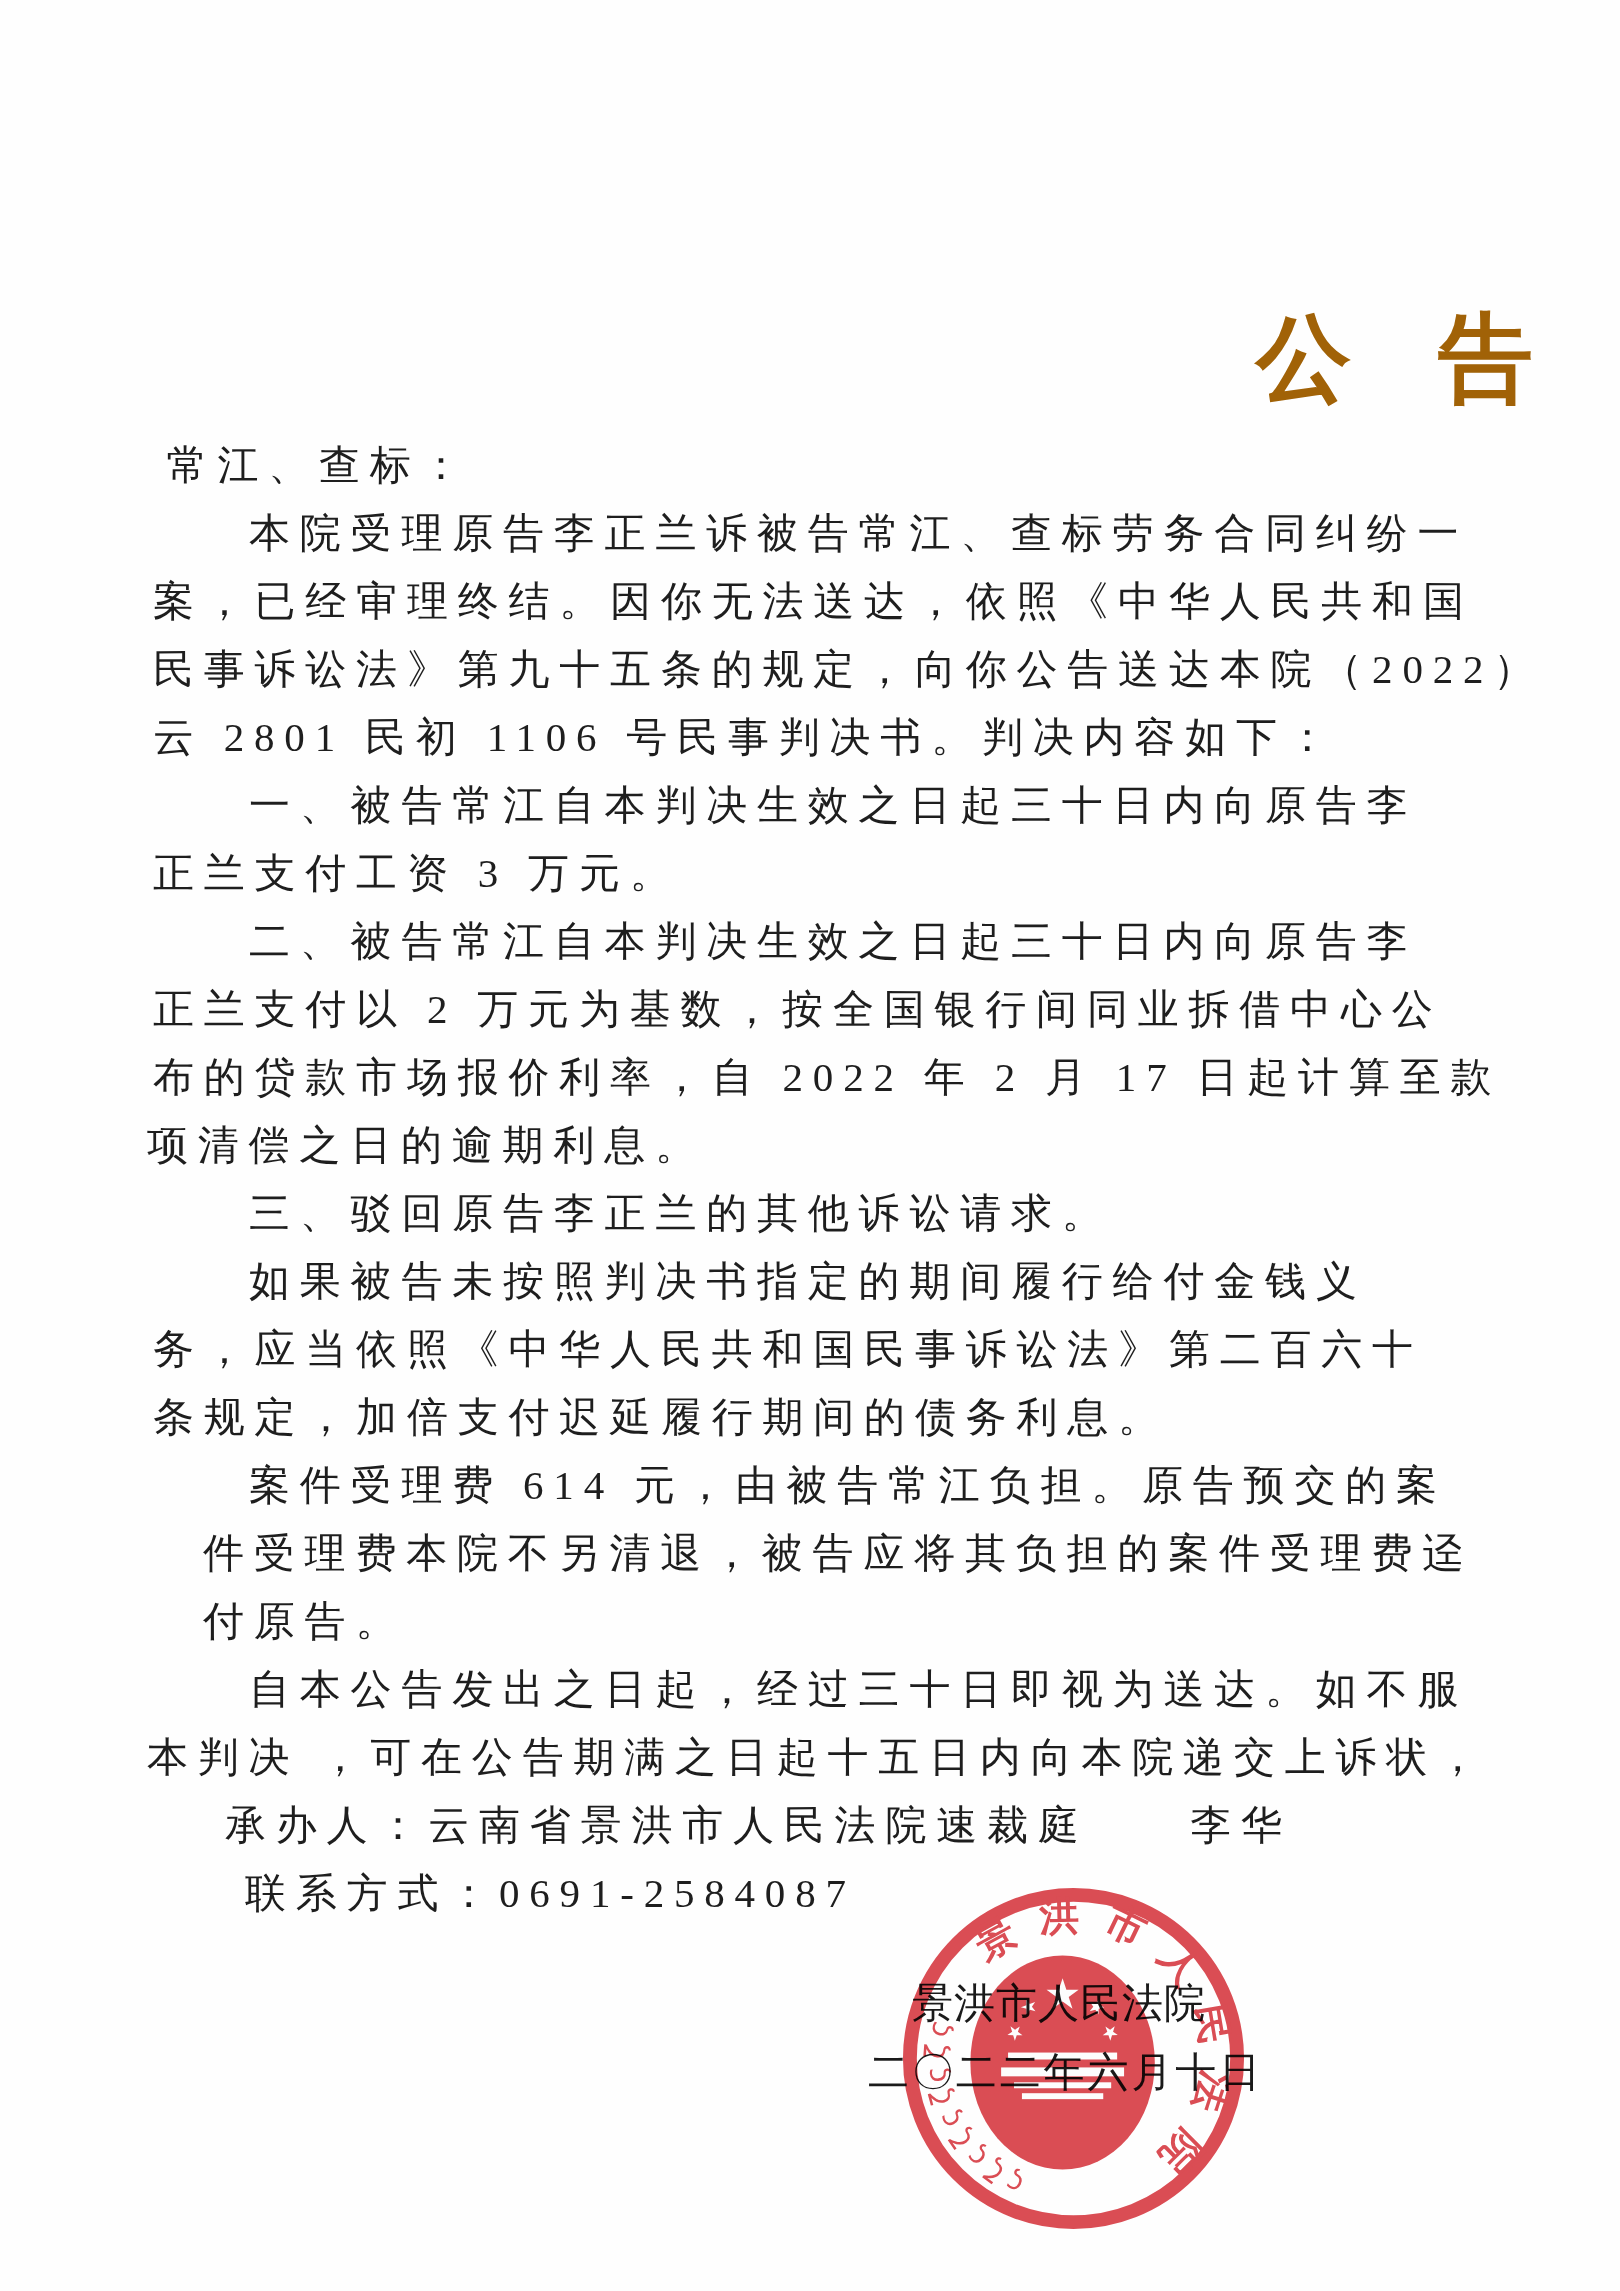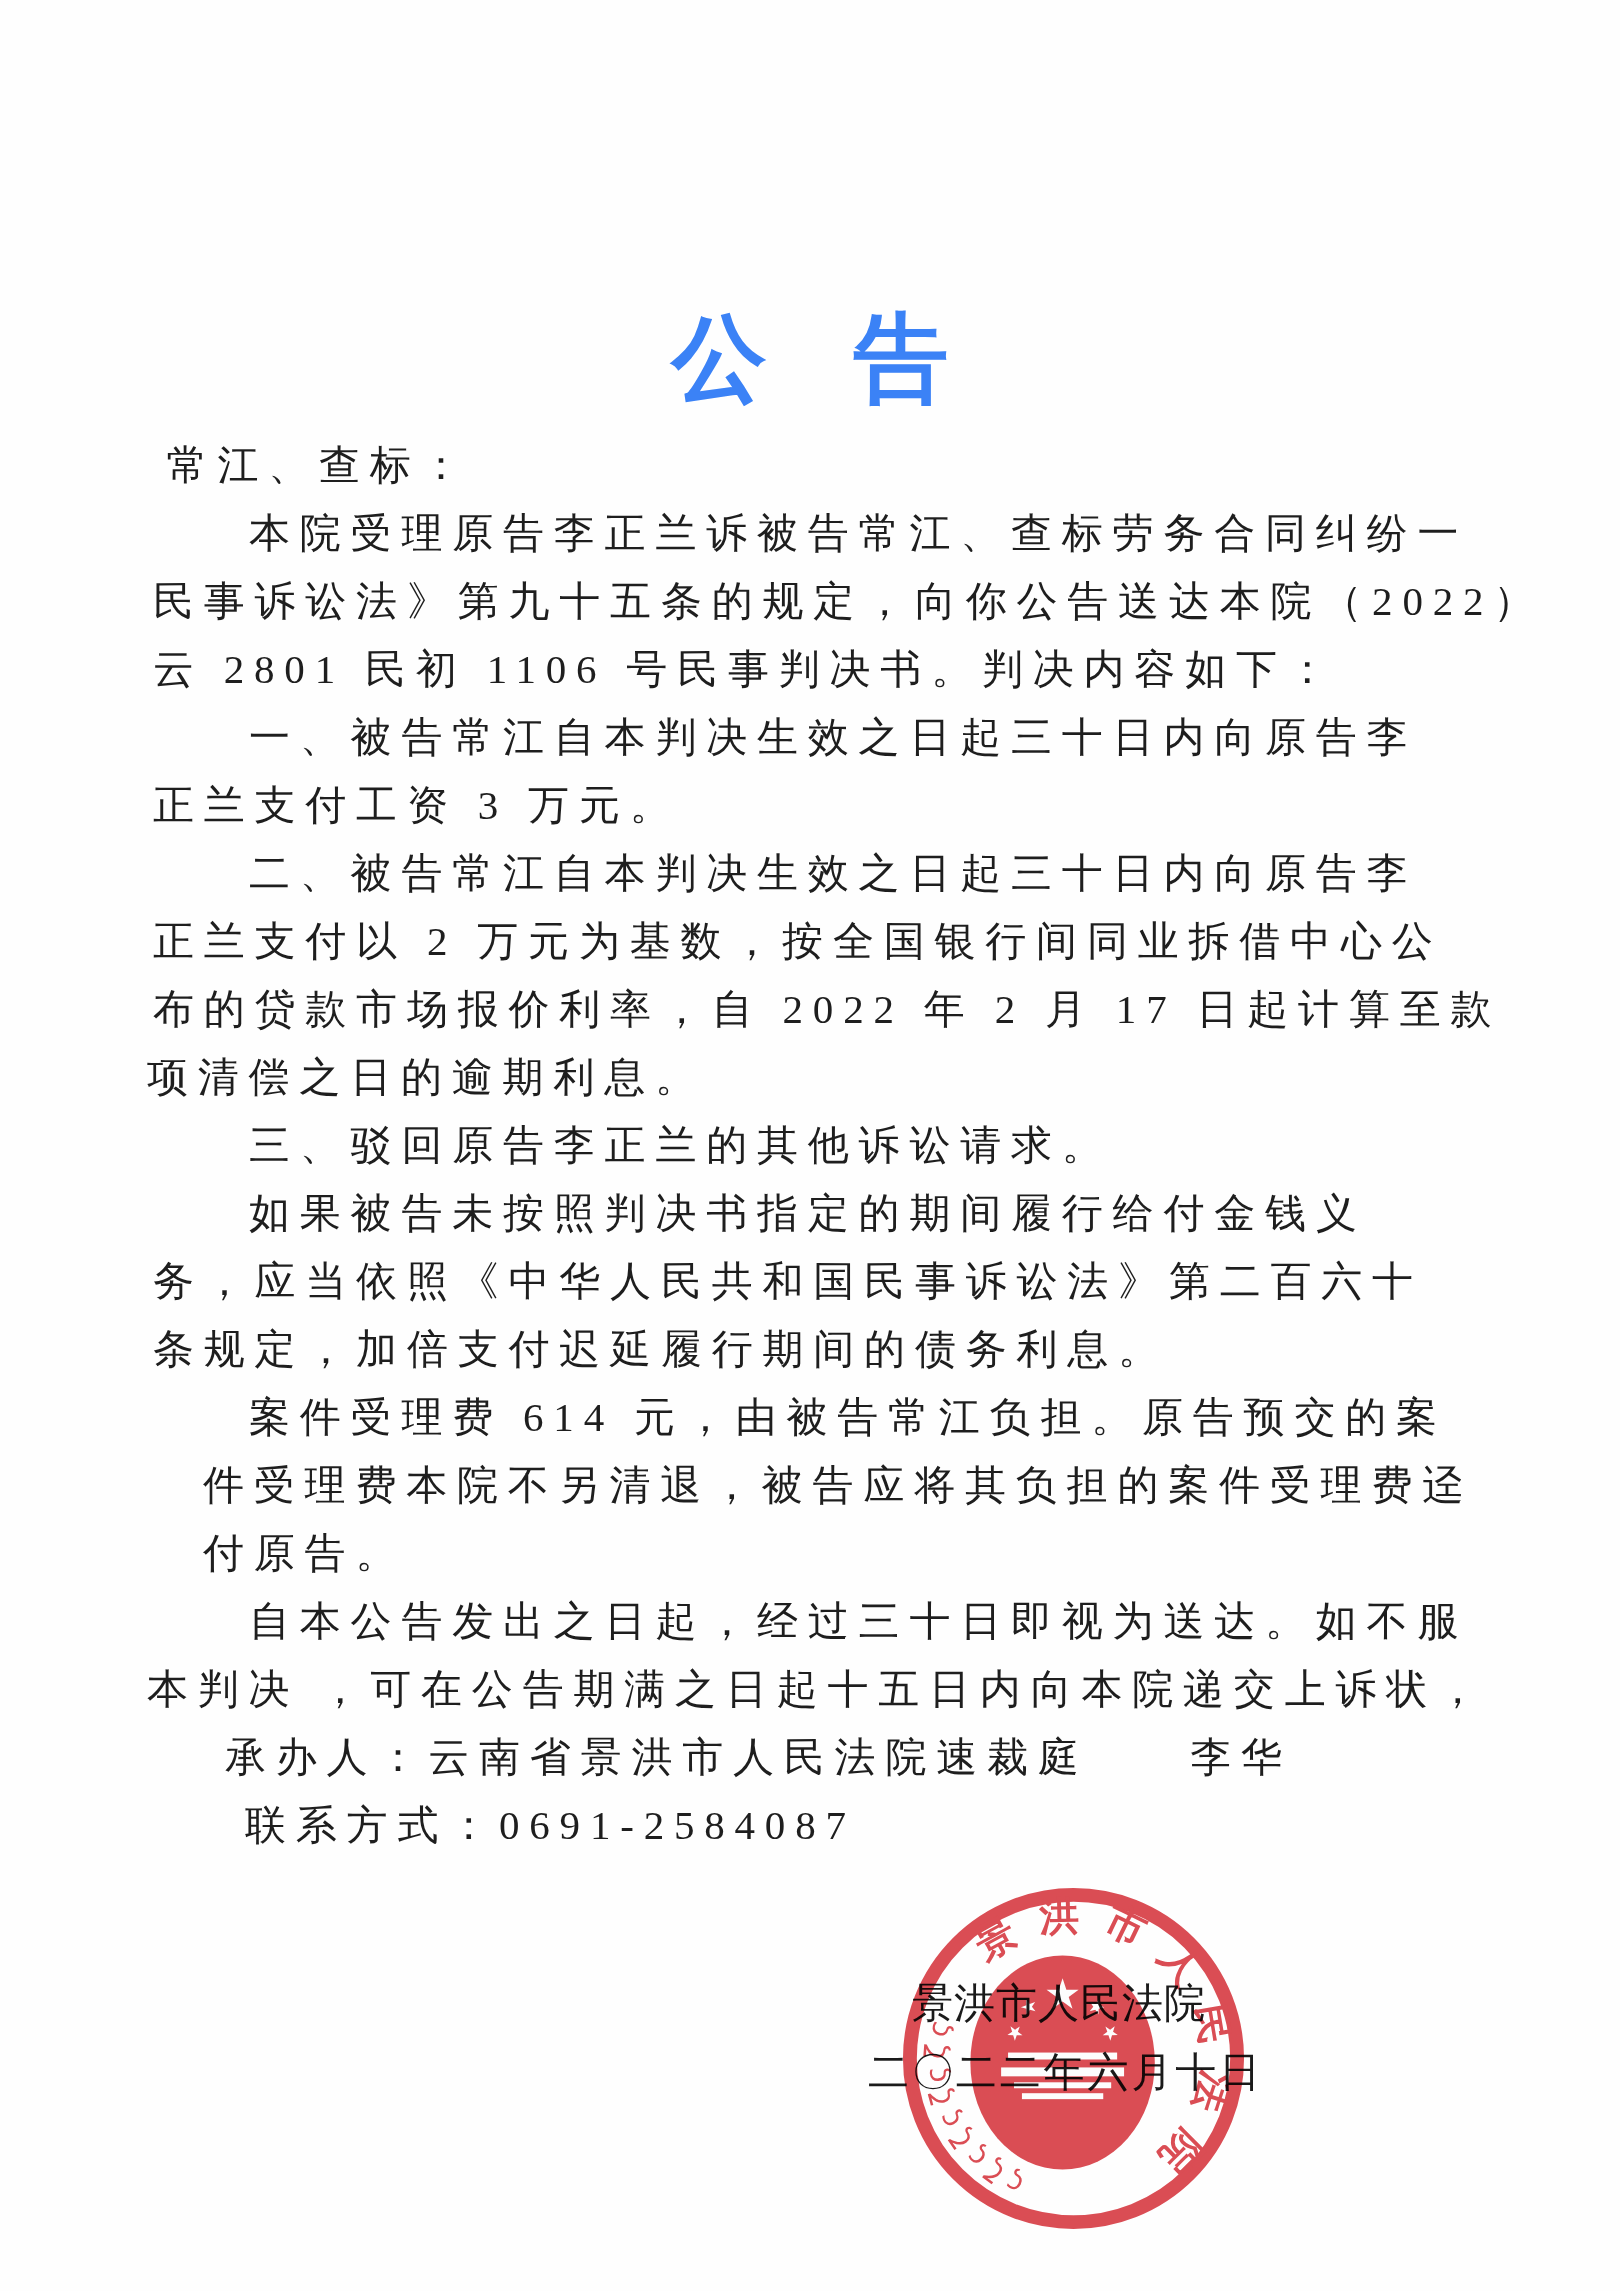--- a/index.html
+++ b/index.html
@@ -14,22 +14,22 @@
   }
   .doc-title{
     position:absolute;top:208px;left:0;width:100%;
     text-align:center;
     font-size:63px;font-weight:bold;color:#151515;
     letter-spacing:56px;padding-left:56px;box-sizing:border-box;
     white-space:nowrap;
   }
   .doc-subtitle{
     position:absolute;top:296px;left:0;width:100%;
-    text-align:center;
-    font-size:95px;font-weight:bold;color:#3b82f6;
+    text-align:right;
+    font-size:95px;font-weight:bold;color:#a16207;
     letter-spacing:87px;padding-left:87px;box-sizing:border-box;
     white-space:nowrap;
   }
   .body-text{
     position:absolute;left:147px;top:431px;width:1372px;
   }
   .line{
     height:68px;line-height:68px;
     font-size:41px;letter-spacing:9.8px;
     color:#1e1e1e;white-space:nowrap;
@@ -48,20 +48,21 @@
 </head>
 <body>
 
 <div class="page">
 
   <div class="doc-subtitle">公告</div>
 
   <div class="body-text">
       <div class="line" style="padding-left: 19.6px;">常江、查标：</div>
       <div class="line" style="padding-left: 102px;">本院受理原告李正兰诉被告常江、查标劳务合同纠纷一</div>
+      <div class="line" style="padding-left: 5.9px;">案，已经审理终结。因你无法送达，依照《中华人民共和国</div>
       <div class="line" style="padding-left: 5.9px;">民事诉讼法》第九十五条的规定，向你公告送达本院（2022）</div>
       <div class="line" style="padding-left: 5.9px;">云 2801 民初 1106 号民事判决书。判决内容如下：</div>
       <div class="line" style="padding-left: 102px;">一、被告常江自本判决生效之日起三十日内向原告李</div>
       <div class="line" style="padding-left: 5.9px;">正兰支付工资 3 万元。</div>
       <div class="line" style="padding-left: 102px;">二、被告常江自本判决生效之日起三十日内向原告李</div>
       <div class="line" style="padding-left: 5.9px;">正兰支付以 2 万元为基数，按全国银行间同业拆借中心公</div>
       <div class="line" style="padding-left: 5.9px;">布的贷款市场报价利率，自 2022 年 2 月 17 日起计算至款</div>
       <div class="line" style="padding-left: 0px;">项清偿之日的逾期利息。</div>
       <div class="line" style="padding-left: 102px;">三、驳回原告李正兰的其他诉讼请求。</div>
       <div class="line" style="padding-left: 102px;">如果被告未按照判决书指定的期间履行给付金钱义</div>

